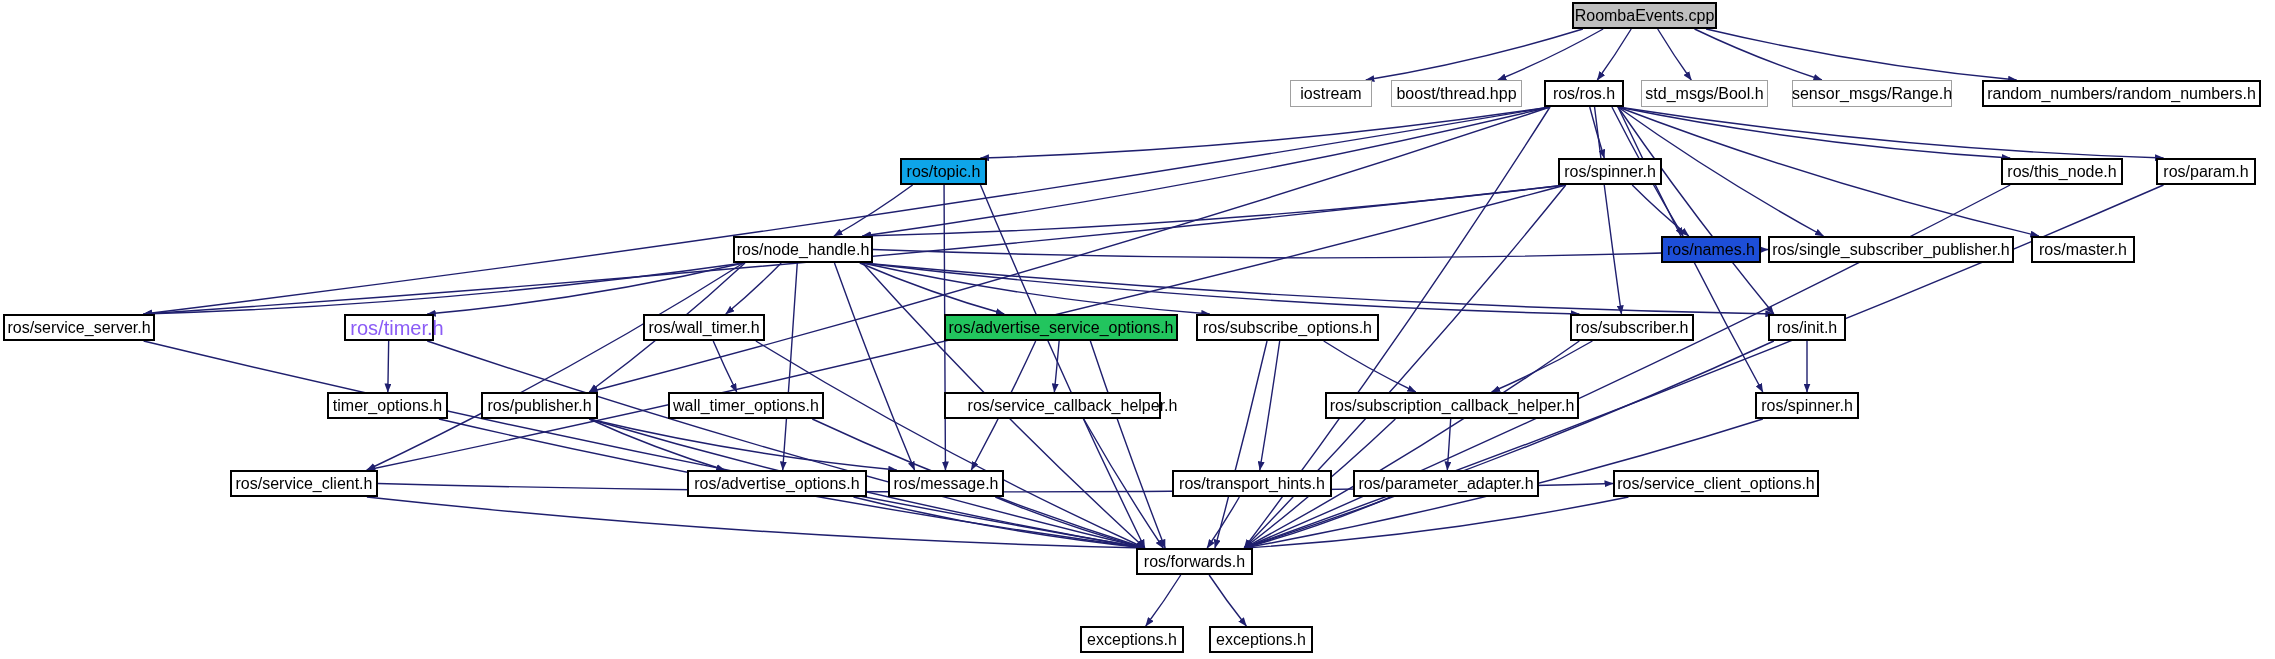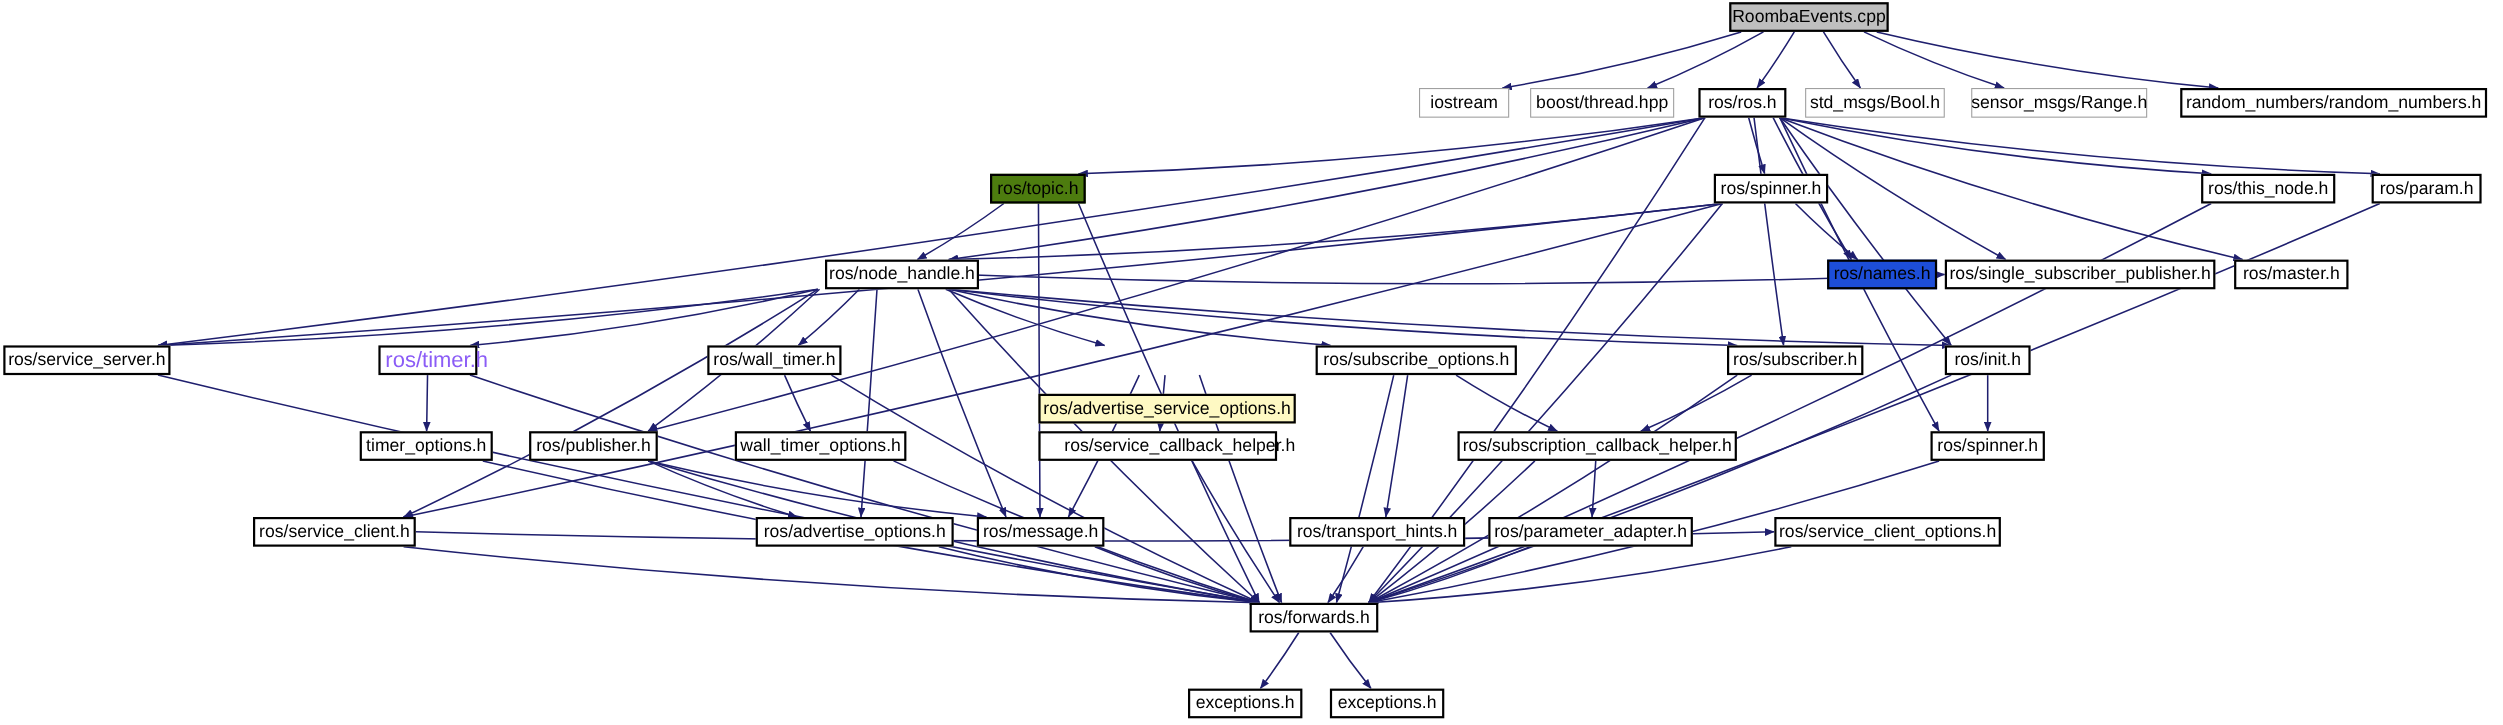--- a/index.html
+++ b/index.html
@@ -112,54 +112,54 @@
       </div>
       <div class="node" style="left: 1641px; top: 80px; width: 127px; height: 27px; background: rgb(255, 255, 255); border: 1px solid rgb(160, 160, 160);">
         <span class="node-label" style="font-size: 16px; color: rgb(0, 0, 0);">std_msgs/Bool.h</span>
       </div>
       <div class="node" style="left: 1792px; top: 80px; width: 160px; height: 27px; background: rgb(255, 255, 255); border: 1px solid rgb(160, 160, 160); justify-content: center;">
         <span class="node-label" style="font-size: 16px; color: rgb(0, 0, 0);">sensor_msgs/Range.h</span>
       </div>
       <div class="node" style="left: 1982px; top: 80px; width: 279px; height: 27px; background: rgb(255, 255, 255); border: 2px solid rgb(0, 0, 0);">
         <span class="node-label" style="font-size: 16px; color: rgb(0, 0, 0);">random_numbers/random_numbers.h</span>
       </div>
-      <div class="node" style="left: 900px; top: 158px; width: 87px; height: 27px; background: #4d7c0f; border: 2px solid rgb(0, 0, 0);">
+      <div class="node" style="left: 900px; top: 158px; width: 87px; height: 27px; background: #0ea5e9; border: 2px solid rgb(0, 0, 0);">
         <span class="node-label" style="font-size: 16px; color: rgb(0, 0, 0);">ros/topic.h</span>
       </div>
       <div class="node" style="left: 1558px; top: 158px; width: 104px; height: 27px; background: rgb(255, 255, 255); border: 2px solid rgb(0, 0, 0);">
         <span class="node-label" style="font-size: 16px; color: rgb(0, 0, 0);">ros/spinner.h</span>
       </div>
       <div class="node" style="left: 2001px; top: 158px; width: 122px; height: 27px; background: rgb(255, 255, 255); border: 2px solid rgb(0, 0, 0);">
         <span class="node-label" style="font-size: 16px; color: rgb(0, 0, 0);">ros/this_node.h</span>
       </div>
       <div class="node" style="left: 2156px; top: 158px; width: 100px; height: 27px; background: rgb(255, 255, 255); border: 2px solid rgb(0, 0, 0);">
         <span class="node-label" style="font-size: 16px; color: rgb(0, 0, 0);">ros/param.h</span>
       </div>
-      <div class="node" style="left: 750px; top: 236px; width: 140px; height: 27px; background: rgb(255, 255, 255); border: 2px solid rgb(0, 0, 0);">
+      <div class="node" style="left: 733px; top: 236px; width: 140px; height: 27px; background: rgb(255, 255, 255); border: 2px solid rgb(0, 0, 0);">
         <span class="node-label" style="font-size: 16px; color: rgb(0, 0, 0);">ros/node_handle.h</span>
       </div>
       <div class="node" style="left: 1661px; top: 236px; width: 100px; height: 27px; background: #1d4ed8; border: 2px solid rgb(0, 0, 0);">
         <span class="node-label" style="font-size: 16px; color: rgb(0, 0, 0);">ros/names.h</span>
       </div>
       <div class="node" style="left: 1768px; top: 236px; width: 246px; height: 27px; background: rgb(255, 255, 255); border: 2px solid rgb(0, 0, 0);">
         <span class="node-label" style="font-size: 16px; color: rgb(0, 0, 0);">ros/single_subscriber_publisher.h</span>
       </div>
       <div class="node" style="left: 2031px; top: 236px; width: 104px; height: 27px; background: rgb(255, 255, 255); border: 2px solid rgb(0, 0, 0);">
         <span class="node-label" style="font-size: 16px; color: rgb(0, 0, 0);">ros/master.h</span>
       </div>
       <div class="node" style="left: 3px; top: 314px; width: 152px; height: 27px; background: rgb(255, 255, 255); border: 2px solid rgb(0, 0, 0);">
         <span class="node-label" style="font-size: 16px; color: rgb(0, 0, 0);">ros/service_server.h</span>
       </div>
       <div class="node" style="left: 344px; top: 314px; width: 90px; height: 27px; background: rgb(255, 255, 255); border: 2px solid rgb(0, 0, 0);">
         <span class="node-label" style="font-size: 20px; color: #8b5cf6; padding-left: 16px;">ros/timer.h</span>
       </div>
       <div class="node" style="left: 643px; top: 314px; width: 122px; height: 27px; background: rgb(255, 255, 255); border: 2px solid rgb(0, 0, 0);">
         <span class="node-label" style="font-size: 16px; color: rgb(0, 0, 0);">ros/wall_timer.h</span>
       </div>
-      <div class="node" style="left: 944px; top: 314px; width: 234px; height: 27px; background: #fef9c3; border: 2px solid rgb(0, 0, 0); margin-top: 44px;">
+      <div class="node" style="left: 944px; top: 314px; width: 234px; height: 27px; background: #22c55e; border: 2px solid rgb(0, 0, 0);">
         <span class="node-label" style="font-size: 16px; color: rgb(0, 0, 0);">ros/advertise_service_options.h</span>
       </div>
       <div class="node" style="left: 1196px; top: 314px; width: 183px; height: 27px; background: rgb(255, 255, 255); border: 2px solid rgb(0, 0, 0);">
         <span class="node-label" style="font-size: 16px; color: rgb(0, 0, 0);">ros/subscribe_options.h</span>
       </div>
       <div class="node" style="left: 1570px; top: 314px; width: 124px; height: 27px; background: rgb(255, 255, 255); border: 2px solid rgb(0, 0, 0);">
         <span class="node-label" style="font-size: 16px; color: rgb(0, 0, 0);">ros/subscriber.h</span>
       </div>
       <div class="node" style="left: 1768px; top: 314px; width: 78px; height: 27px; background: rgb(255, 255, 255); border: 2px solid rgb(0, 0, 0);">
         <span class="node-label" style="font-size: 16px; color: rgb(0, 0, 0);">ros/init.h</span>

